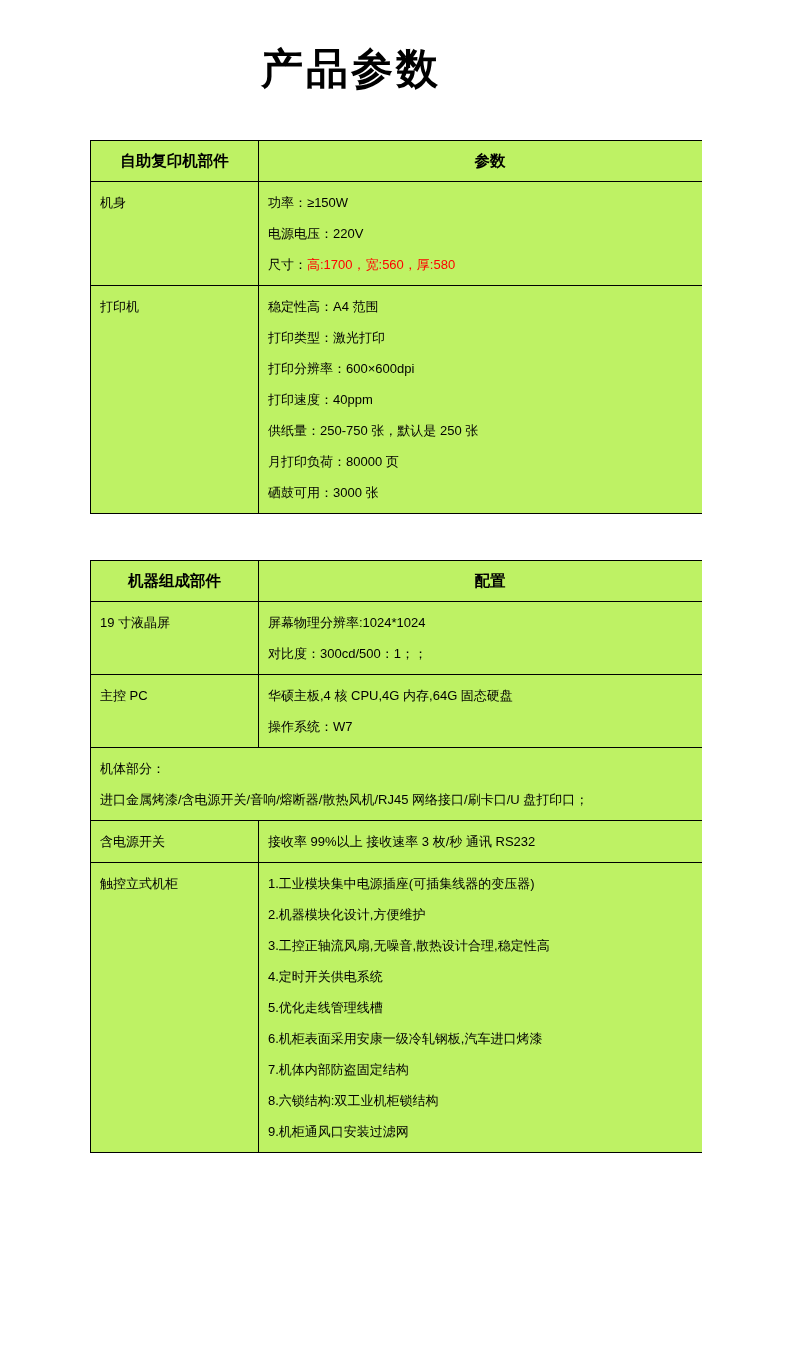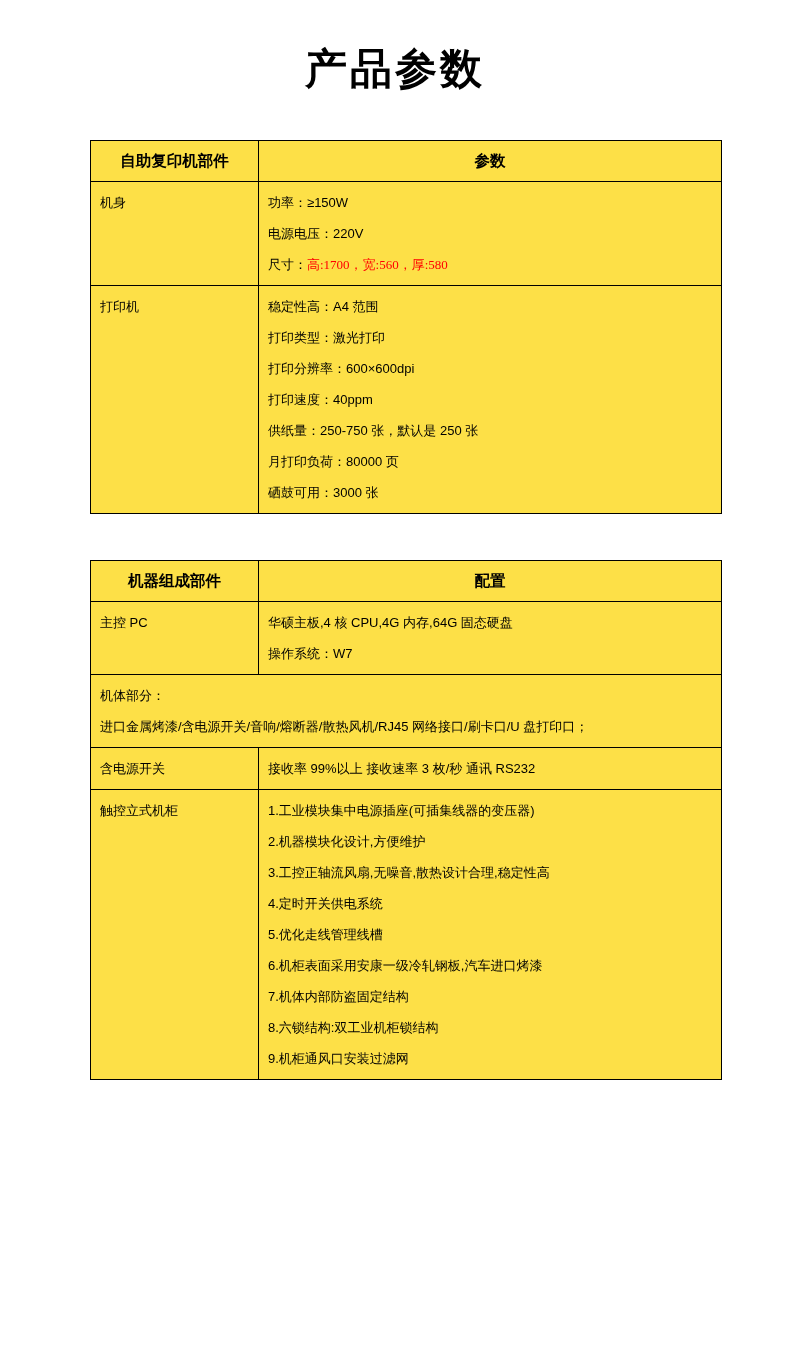--- a/index.html
+++ b/index.html
@@ -3,41 +3,41 @@
 <meta charset="utf-8">
 <style>
   html, body {
     margin: 0;
     padding: 0;
     background: #ffffff;
     color: #000000;
     font-family: "Liberation Sans", sans-serif;
   }
   .page {
-    width: 790px;
+    width: 702px;
     height: 1364px;
     background: #ffffff;
     position: relative;
     overflow: hidden;
   }
   .doc-title {
     margin: 0;
     padding-top: 44px;
     text-align: center;
     font-size: 42px;
     font-weight: bold;
     letter-spacing: 3px;
     line-height: 50px;
   }
   table.spec-table {
     border-collapse: collapse;
     table-layout: fixed;
     width: 632px;
     margin-left: 90px;
-    background: #fde047;
+    background: #bef264;
   }
   table.t1 { margin-top: 46px; }
   table.t2 { margin-top: 46px; }
   .spec-table th,
   .spec-table td {
     border: 1.5px solid #000000;
     font-size: 13px;
     color: #000000;
   }
   .spec-table th {
@@ -51,21 +51,21 @@
   .spec-table td {
     vertical-align: top;
     padding: 5px 8px 5px 9px;
   }
   .param {
     margin: 0;
     line-height: 31px;
     white-space: nowrap;
   }
   .label-cell .param { white-space: normal; }
-  .red { color: #ff0000; font-family: Liberation Serif, serif; }
+  .red { color: #ff0000; }
   .section-title { font-weight: normal; }
 </style>
 </head>
 <body>
 
 <div class="page">
 
   <h1 class="doc-title">产品参数</h1>
 
   <table class="spec-table t1">
@@ -114,20 +114,29 @@
       </colgroup>
     <thead>
       <tr>
         <th>机器组成部件</th>
         <th>配置</th>
       </tr>
     </thead>
     <tbody>
         <tr>
           <td class="label-cell">
+            <p class="param">19 寸液晶屏</p>
+          </td>
+          <td class="value-cell">
+            <p class="param"><span>屏幕物理分辨率:1024*1024</span></p>
+            <p class="param"><span>对比度：300cd/500：1；；</span></p>
+          </td>
+        </tr>
+        <tr>
+          <td class="label-cell">
             <p class="param">主控 PC</p>
           </td>
           <td class="value-cell">
             <p class="param"><span>华硕主板,4 核 CPU,4G 内存,64G 固态硬盘</span></p>
             <p class="param"><span>操作系统：W7</span></p>
           </td>
         </tr>
         <tr>
           <td colspan="2">
             <p class="param section-title">机体部分：</p>

